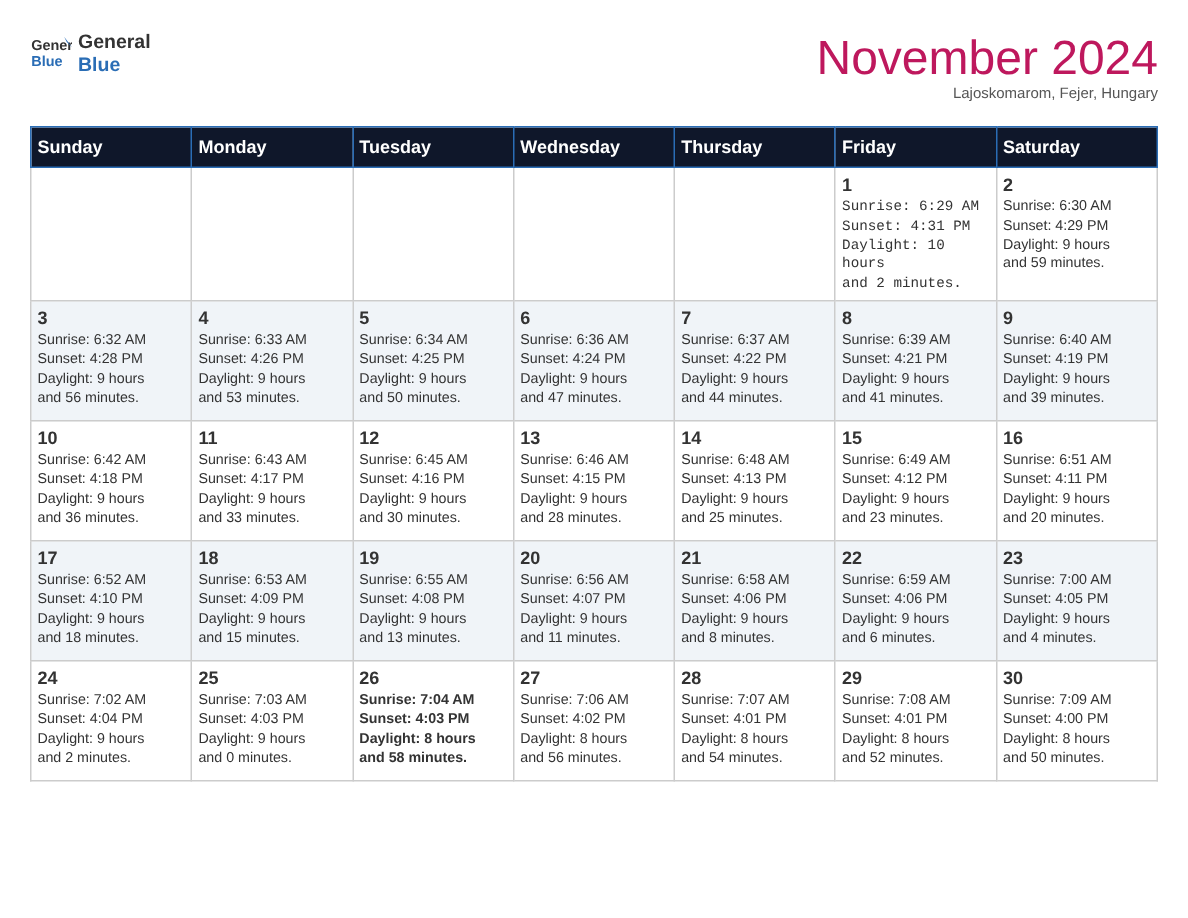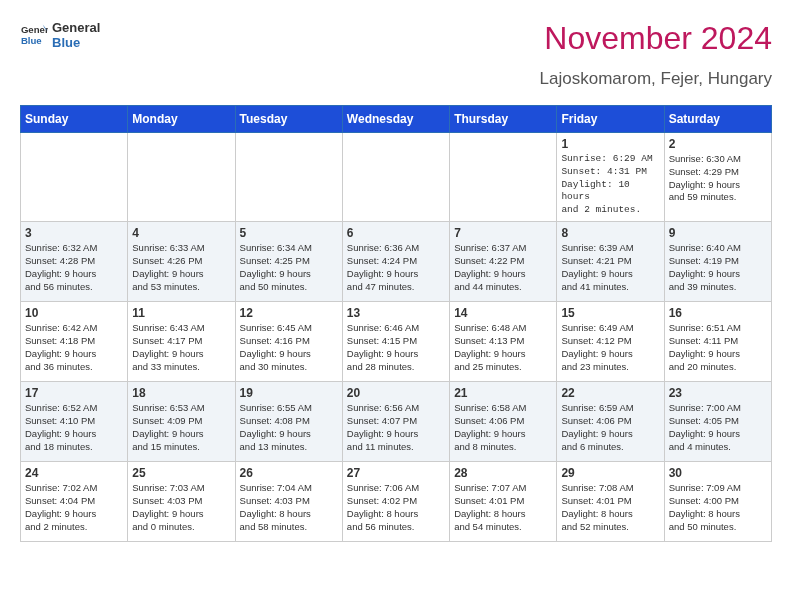--- a/index.html
+++ b/index.html
@@ -27,31 +27,30 @@
     }
     .title-block {
       text-align: right;
     }
     .month-title {
       font-size: 32px;
       font-weight: normal;
       color: #be185d;
     }
     .subtitle {
-      font-size: 17px;
+      font-size: 10px;
       color: #555;
-      margin-top: 12px;
     }
     table {
       width: 100%;
       border-collapse: collapse;
       table-layout: fixed;
     }
     thead tr {
-      background-color: #1d4ed8;
+      background-color: #0f172a;
     }
     thead th {
       color: #fff;
       font-size: 12px;
       font-weight: bold;
       padding: 6px 4px;
       text-align: left;
       border: 1px solid #2a6db5;
     }
     tbody tr {
@@ -307,21 +306,21 @@
         </td>
         <td>
           <div class="day-number">25</div>
           <div class="day-info" style="white-space: pre-line;">Sunrise: 7:03 AM
 Sunset: 4:03 PM
 Daylight: 9 hours
 and 0 minutes.</div>
         </td>
         <td>
           <div class="day-number">26</div>
-          <div class="day-info" style="white-space: pre-line;">Sunrise: 7:04 AM
+          <div class="day-info" style="white-space: pre-line; font-weight: bold;">Sunrise: 7:04 AM
 Sunset: 4:03 PM
 Daylight: 8 hours
 and 58 minutes.</div>
         </td>
         <td>
           <div class="day-number">27</div>
           <div class="day-info" style="white-space: pre-line;">Sunrise: 7:06 AM
 Sunset: 4:02 PM
 Daylight: 8 hours
 and 56 minutes.</div>

